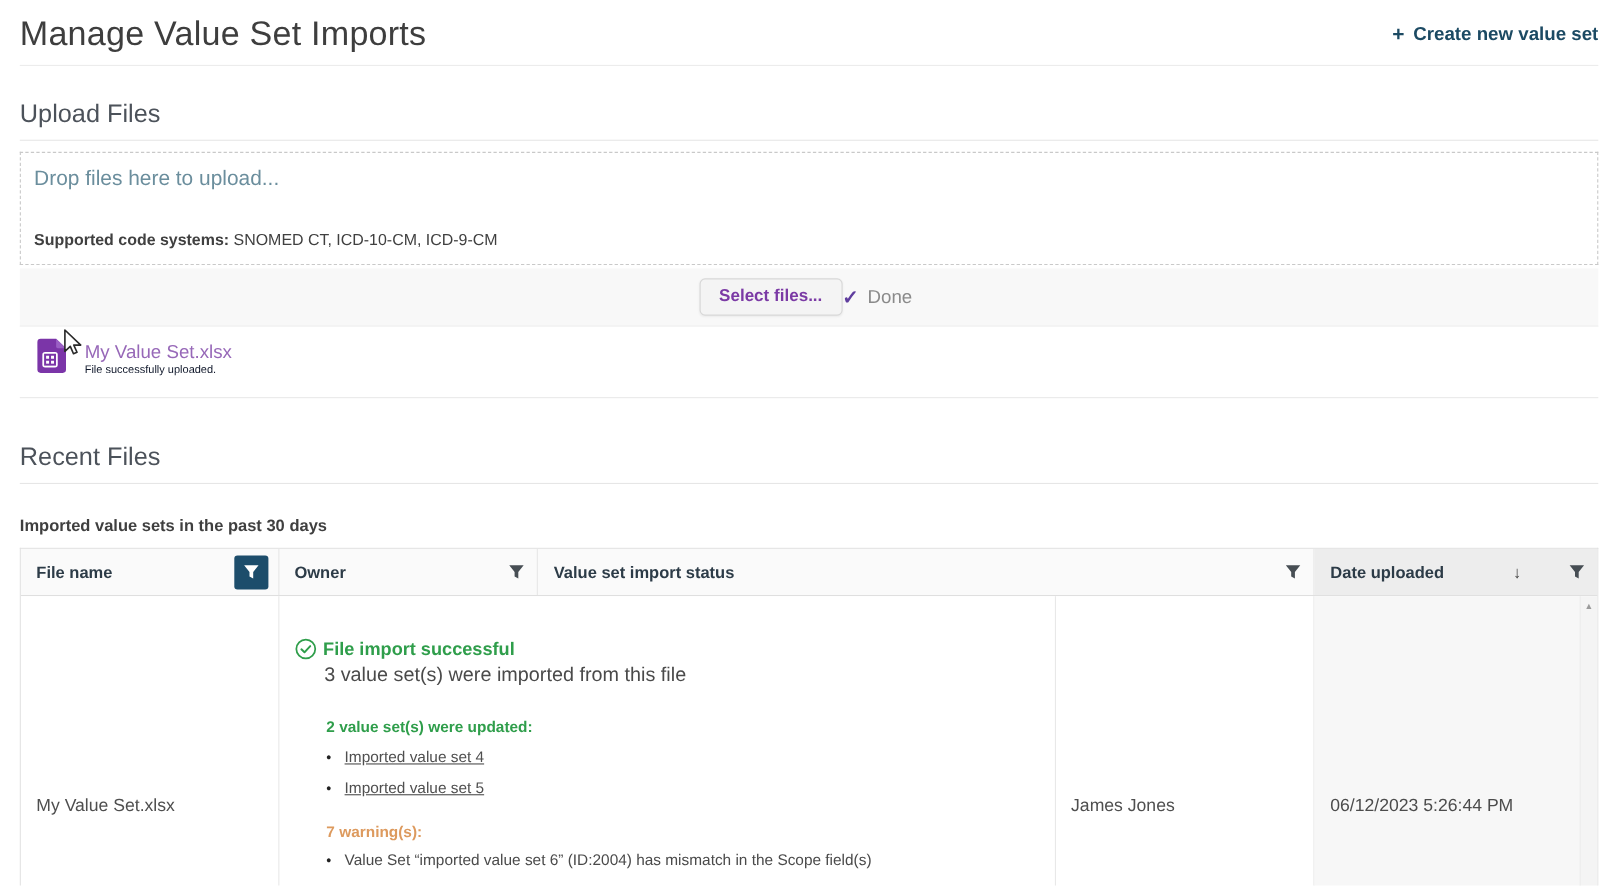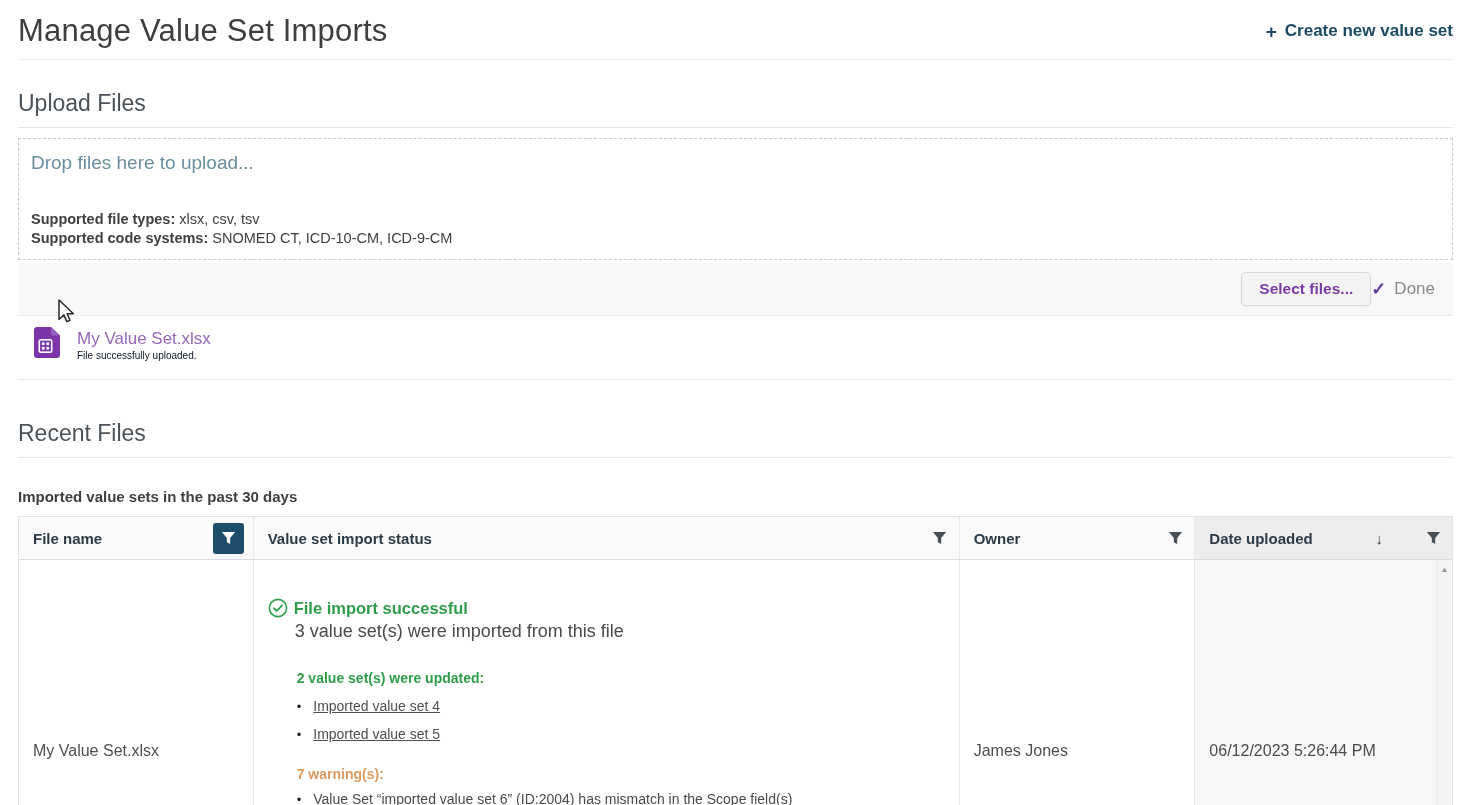--- a/index.html
+++ b/index.html
@@ -22,21 +22,21 @@
   .recent-section .section-title { margin-top:40px; }
 
   
   .dropzone { margin-top:10px; border:1px dashed #c9c9c9; padding:13px 12px 11px; }
   .dropzone-hint { font-size:19px; color:#6b8e9d; margin-bottom:36px; }
   .supported-line { font-size:14.5px; line-height:19px; color:#404040; }
   .supported-line b { font-weight:700; }
 
   
   .upload-strip { margin-top:3px; background:#f8f8f8; border-bottom:1px solid #ebebeb;
-    display:flex; justify-content:flex-end; align-items:center; padding:9px 12px; }
+    display:flex; justify-content:center; align-items:center; padding:9px 12px; }
   .select-files-btn { background:#f4f4f4; border:1px solid #d7d7d7; border-radius:5px;
     padding:7px 17px; font-size:15.5px; font-weight:700; color:#7b3aa5; cursor:pointer;
     box-shadow:0 1px 2px rgba(0,0,0,.05); font-family:"Liberation Sans",sans-serif; }
   .done-wrap { display:flex; align-items:center; gap:8px; padding-right:6px; }
   .done-check { color:#5f3d9e; font-size:18px; font-weight:700; }
   .done-text { color:#8a8a8a; font-size:17px; }
 
   
   .file-row { display:flex; align-items:center; gap:14px; padding:10px 0 16px 15px;
     border-bottom:1px solid #e9e9e9; background:#fff; }
@@ -102,24 +102,20 @@
       <span class="plus-glyph">+</span>
       <span>Create new value set</span>
     </div>
   </div>
 
   <div class="upload-section">
     <div class="section-title">Upload Files</div>
 
     <div class="dropzone">
       <div class="dropzone-hint">Drop files here to upload...</div>
-      <div class="supported-line">
-        <b>Supported file types:</b>
-        <span>xlsx, csv, tsv</span>
-      </div>
       <div class="supported-line">
         <b>Supported code systems:</b>
         <span>SNOMED CT, ICD-10-CM, ICD-9-CM</span>
       </div>
     </div>
 
     <div class="upload-strip">
       <button class="select-files-btn">Select files...</button>
       <div class="done-wrap">
         <span class="done-check">✓</span>
@@ -153,30 +149,30 @@
 
       <div class="thead">
         <div class="th col-file">
           <span class="th-label">File name</span>
           <span class="filter-btn-active">
             <svg width="15" height="14" viewBox="0 0 16 14">
                 <path d="M1,0.5 H15 L9.8,6.9 V13.3 L6.2,11.4 V6.9 Z" fill="#ffffff"></path>
               </svg>
           </span>
         </div>
+        <div class="th col-owner">
+          <span class="th-label">Owner</span>
+          <span class="filter-btn">
+            <svg width="15" height="14" viewBox="0 0 16 14">
+                <path d="M1,0.5 H15 L9.8,6.9 V13.3 L6.2,11.4 V6.9 Z" fill="#474e54"></path>
+              </svg>
+          </span>
+        </div>
         <div class="th col-status">
           <span class="th-label">Value set import status</span>
-          <span class="filter-btn">
-            <svg width="15" height="14" viewBox="0 0 16 14">
-                <path d="M1,0.5 H15 L9.8,6.9 V13.3 L6.2,11.4 V6.9 Z" fill="#474e54"></path>
-              </svg>
-          </span>
-        </div>
-        <div class="th col-owner">
-          <span class="th-label">Owner</span>
           <span class="filter-btn">
             <svg width="15" height="14" viewBox="0 0 16 14">
                 <path d="M1,0.5 H15 L9.8,6.9 V13.3 L6.2,11.4 V6.9 Z" fill="#474e54"></path>
               </svg>
           </span>
         </div>
         <div class="th col-date-head th-sorted">
           <span class="th-label">Date uploaded</span>
           <span class="sort-arrow">↓</span>
           <span class="filter-btn">

